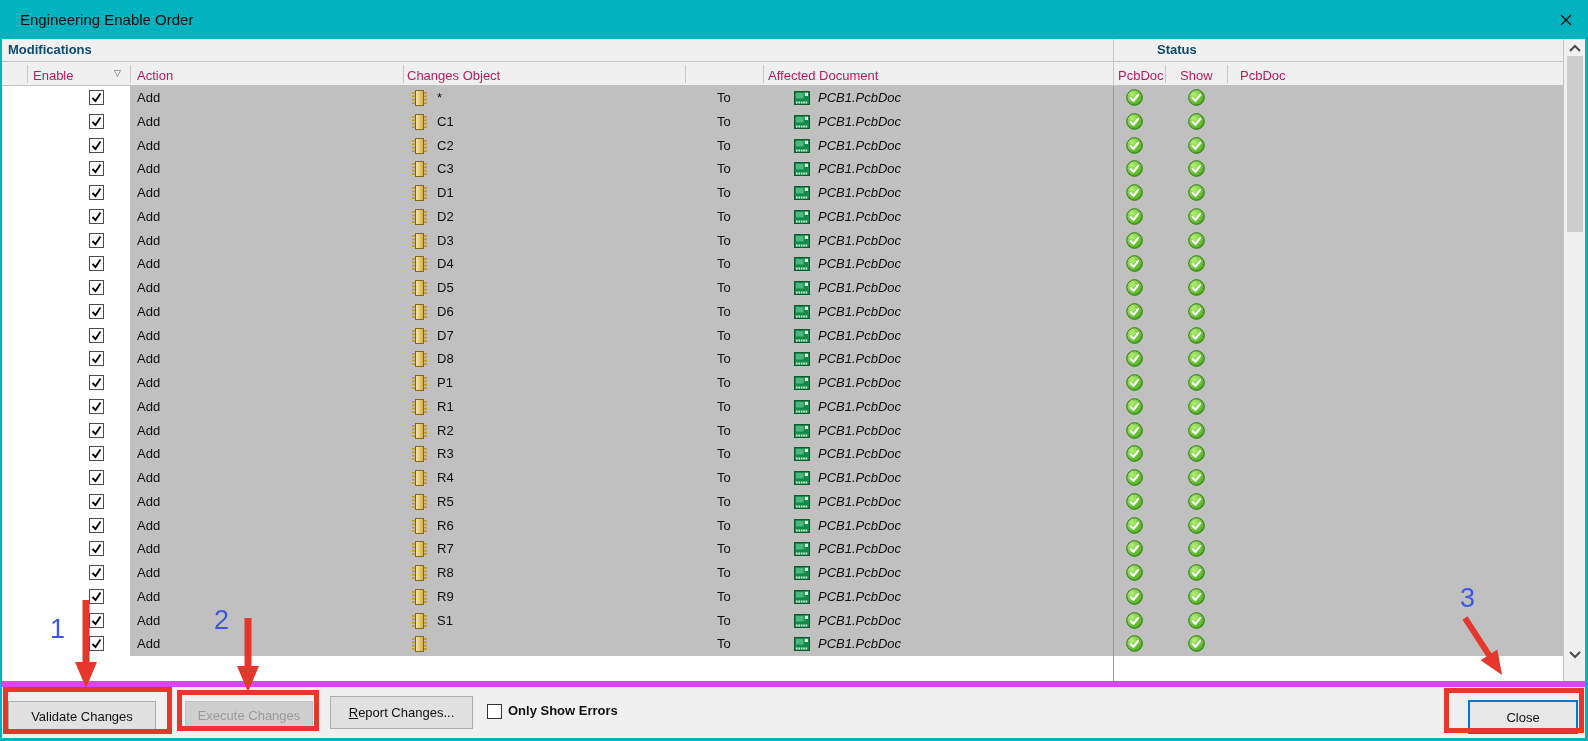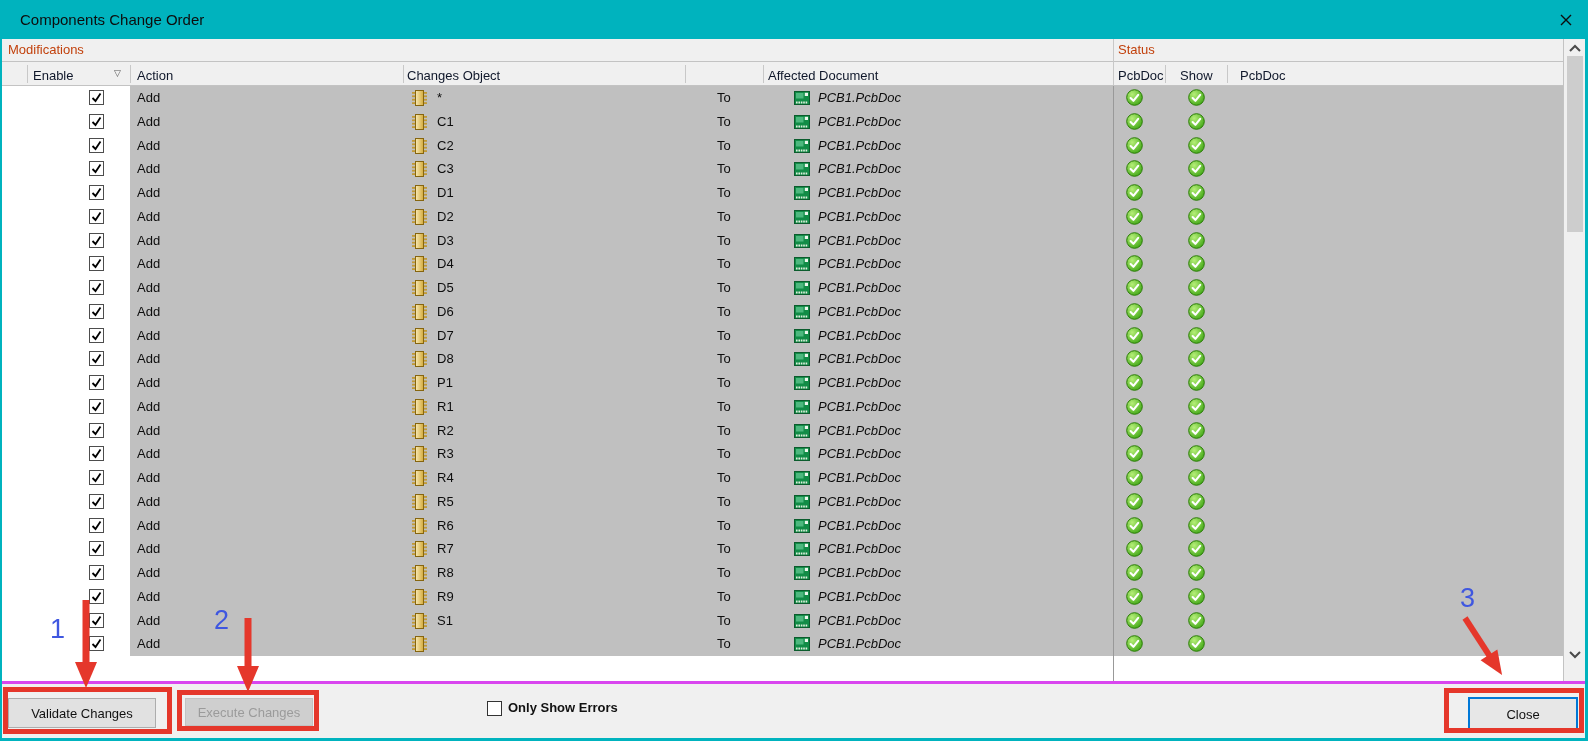--- a/index.html
+++ b/index.html
@@ -16,27 +16,27 @@
   .title-text{position:absolute;left:20px;top:0;line-height:39px;font-size:15px;color:#0d0d0d;}
   .close-x{position:absolute;right:10px;top:8px;width:24px;height:24px;display:flex;align-items:center;justify-content:center;cursor:pointer;}
 
   
   .b-left{position:absolute;left:0;top:39px;width:2px;height:702px;background:var(--teal);}
   .b-right{position:absolute;left:1585px;top:39px;width:3px;height:702px;background:var(--teal);}
   .b-bottom{position:absolute;left:0;top:738px;width:1588px;height:3px;background:var(--teal);}
 
   
   .sec-header{position:absolute;left:2px;top:39px;width:1561px;height:23px;background:var(--panel);border-bottom:1px solid #c3c3c3;}
-  .sec-header .lbl{position:absolute;top:0;line-height:22px;color:#c2410c;}
+  .sec-header .lbl{position:absolute;top:0;line-height:22px;color:#0c4a6e;font-weight:bold;}
   .sec-lbl-mod{left:6px;}
-  .sec-lbl-status{left:1116px;}
+  .sec-lbl-status{left:1155px;}
 
   
   .col-header{position:absolute;left:2px;top:62px;width:1561px;height:24px;background:var(--panel);border-bottom:1px solid #c3c3c3;}
-  .col-header .lbl{position:absolute;top:2px;line-height:23px;color:#0f172a;cursor:default;}
+  .col-header .lbl{position:absolute;top:2px;line-height:23px;color:#be185d;cursor:default;}
   .vdiv{position:absolute;top:3px;width:1px;height:18px;background:#c8c8c8;}
   .vdiv-full{position:absolute;top:0;width:1px;height:23px;background:#c8c8c8;}
   .sort-glyph{position:absolute;left:112px;top:0;line-height:23px;font-size:9px;color:#555;}
 
   
   .rows-viewport{position:absolute;left:2px;top:86px;width:1561px;height:595px;background:#ffffff;overflow:hidden;}
   .status-vline{position:absolute;left:1111px;top:0;width:1px;height:595px;background:#999;z-index:6;}
 
   .group-row{position:relative;height:24px;background:var(--groupgray);}
   .expand-box{position:absolute;left:6px;top:6px;width:12px;height:12px;background:#fff;border:1px solid #444;cursor:pointer;}
@@ -58,21 +58,21 @@
   .i-done{position:absolute;left:1058px;top:3px;}
   .c-msg{left:1112px;}
 
   
   .scrollbar{position:absolute;left:1563px;top:39px;width:22px;height:642px;background:var(--panel);border-left:1px solid #c3c3c3;}
   .sb-up{position:absolute;left:4px;top:5px;cursor:pointer;}
   .sb-down{position:absolute;left:4px;top:611px;cursor:pointer;}
   .sb-thumb{position:absolute;left:3px;top:17px;width:16px;height:176px;background:#cdcdcd;cursor:pointer;}
 
   
-  .footer{position:absolute;left:0;top:681px;width:1588px;height:57px;background:var(--panel);border-top:3px solid #d946ef;}
+  .footer{position:absolute;left:0;top:681px;width:1588px;height:57px;background:var(--panel);border-top:6px solid #d946ef;}
   .btn{position:absolute;background:#e1e1e1;border:1px solid #adadad;font-size:13px;color:#111;display:flex;align-items:center;justify-content:center;cursor:pointer;font-family:"Liberation Sans",sans-serif;}
   .btn-validate{left:8px;top:14px;width:148px;height:30px;}
   .btn-execute{left:185px;top:14px;width:128px;height:28px;background:#cfcfcf;border-color:#c2c2c2;color:#9b9b9b;cursor:default;}
   .btn-report{left:330px;top:9px;width:143px;height:33px;}
   .btn-report .uline{text-decoration:underline;}
   .cb-errors{position:absolute;left:487px;top:17px;width:15px;height:15px;background:#fff;border:1px solid #333;cursor:pointer;}
   .cb-errors-label{position:absolute;left:508px;top:10px;line-height:28px;font-weight:bold;}
   .btn-close{left:1468px;top:13px;width:110px;height:34px;border:2px solid var(--focus);background:#e7e7e7;}
 
   
@@ -137,21 +137,21 @@
     <symbol id="sym-folder" viewBox="0 0 20 16">
       <path d="M1 2.5 h6.5 l2 2.5 H19 v10 H1 z" fill="#cd5a30" stroke="#93310e"></path>
       <path d="M1 5.6 H19" stroke="#e07a50" stroke-width="1"></path>
     </symbol>
   </defs>
 </svg>
 
 <div id="window">
 
   <div class="titlebar">
-    <span class="title-text">Components Change Order</span>
+    <span class="title-text">Engineering Enable Order</span>
     <span class="close-x">
       <svg width="14" height="14" viewBox="0 0 14 14">
           <path d="M2 2 L12 12 M12 2 L2 12" stroke="#0d0d0d" stroke-width="1.4"></path>
         </svg>
     </span>
   </div>
 
   <div class="sec-header">
     <span class="lbl sec-lbl-mod">Modifications</span>
     <span class="lbl sec-lbl-status">Status</span>
@@ -815,20 +815,23 @@
       </svg>
   </div>
 
   <div class="footer">
     <div class="btn btn-validate">
         <span>Validate Changes</span>
       </div>
     <div class="btn btn-execute">
         <span>Execute Changes</span>
       </div>
+    <div class="btn btn-report">
+      <span><span class="uline">R</span><span>eport Changes...</span></span>
+    </div>
     <span class="cb-errors"></span>
     <span class="cb-errors-label">Only Show Errors</span>
     <div class="btn btn-close">
         <span>Close</span>
       </div>
   </div>
 
   <div class="b-left"></div>
   <div class="b-right"></div>
   <div class="b-bottom"></div>

